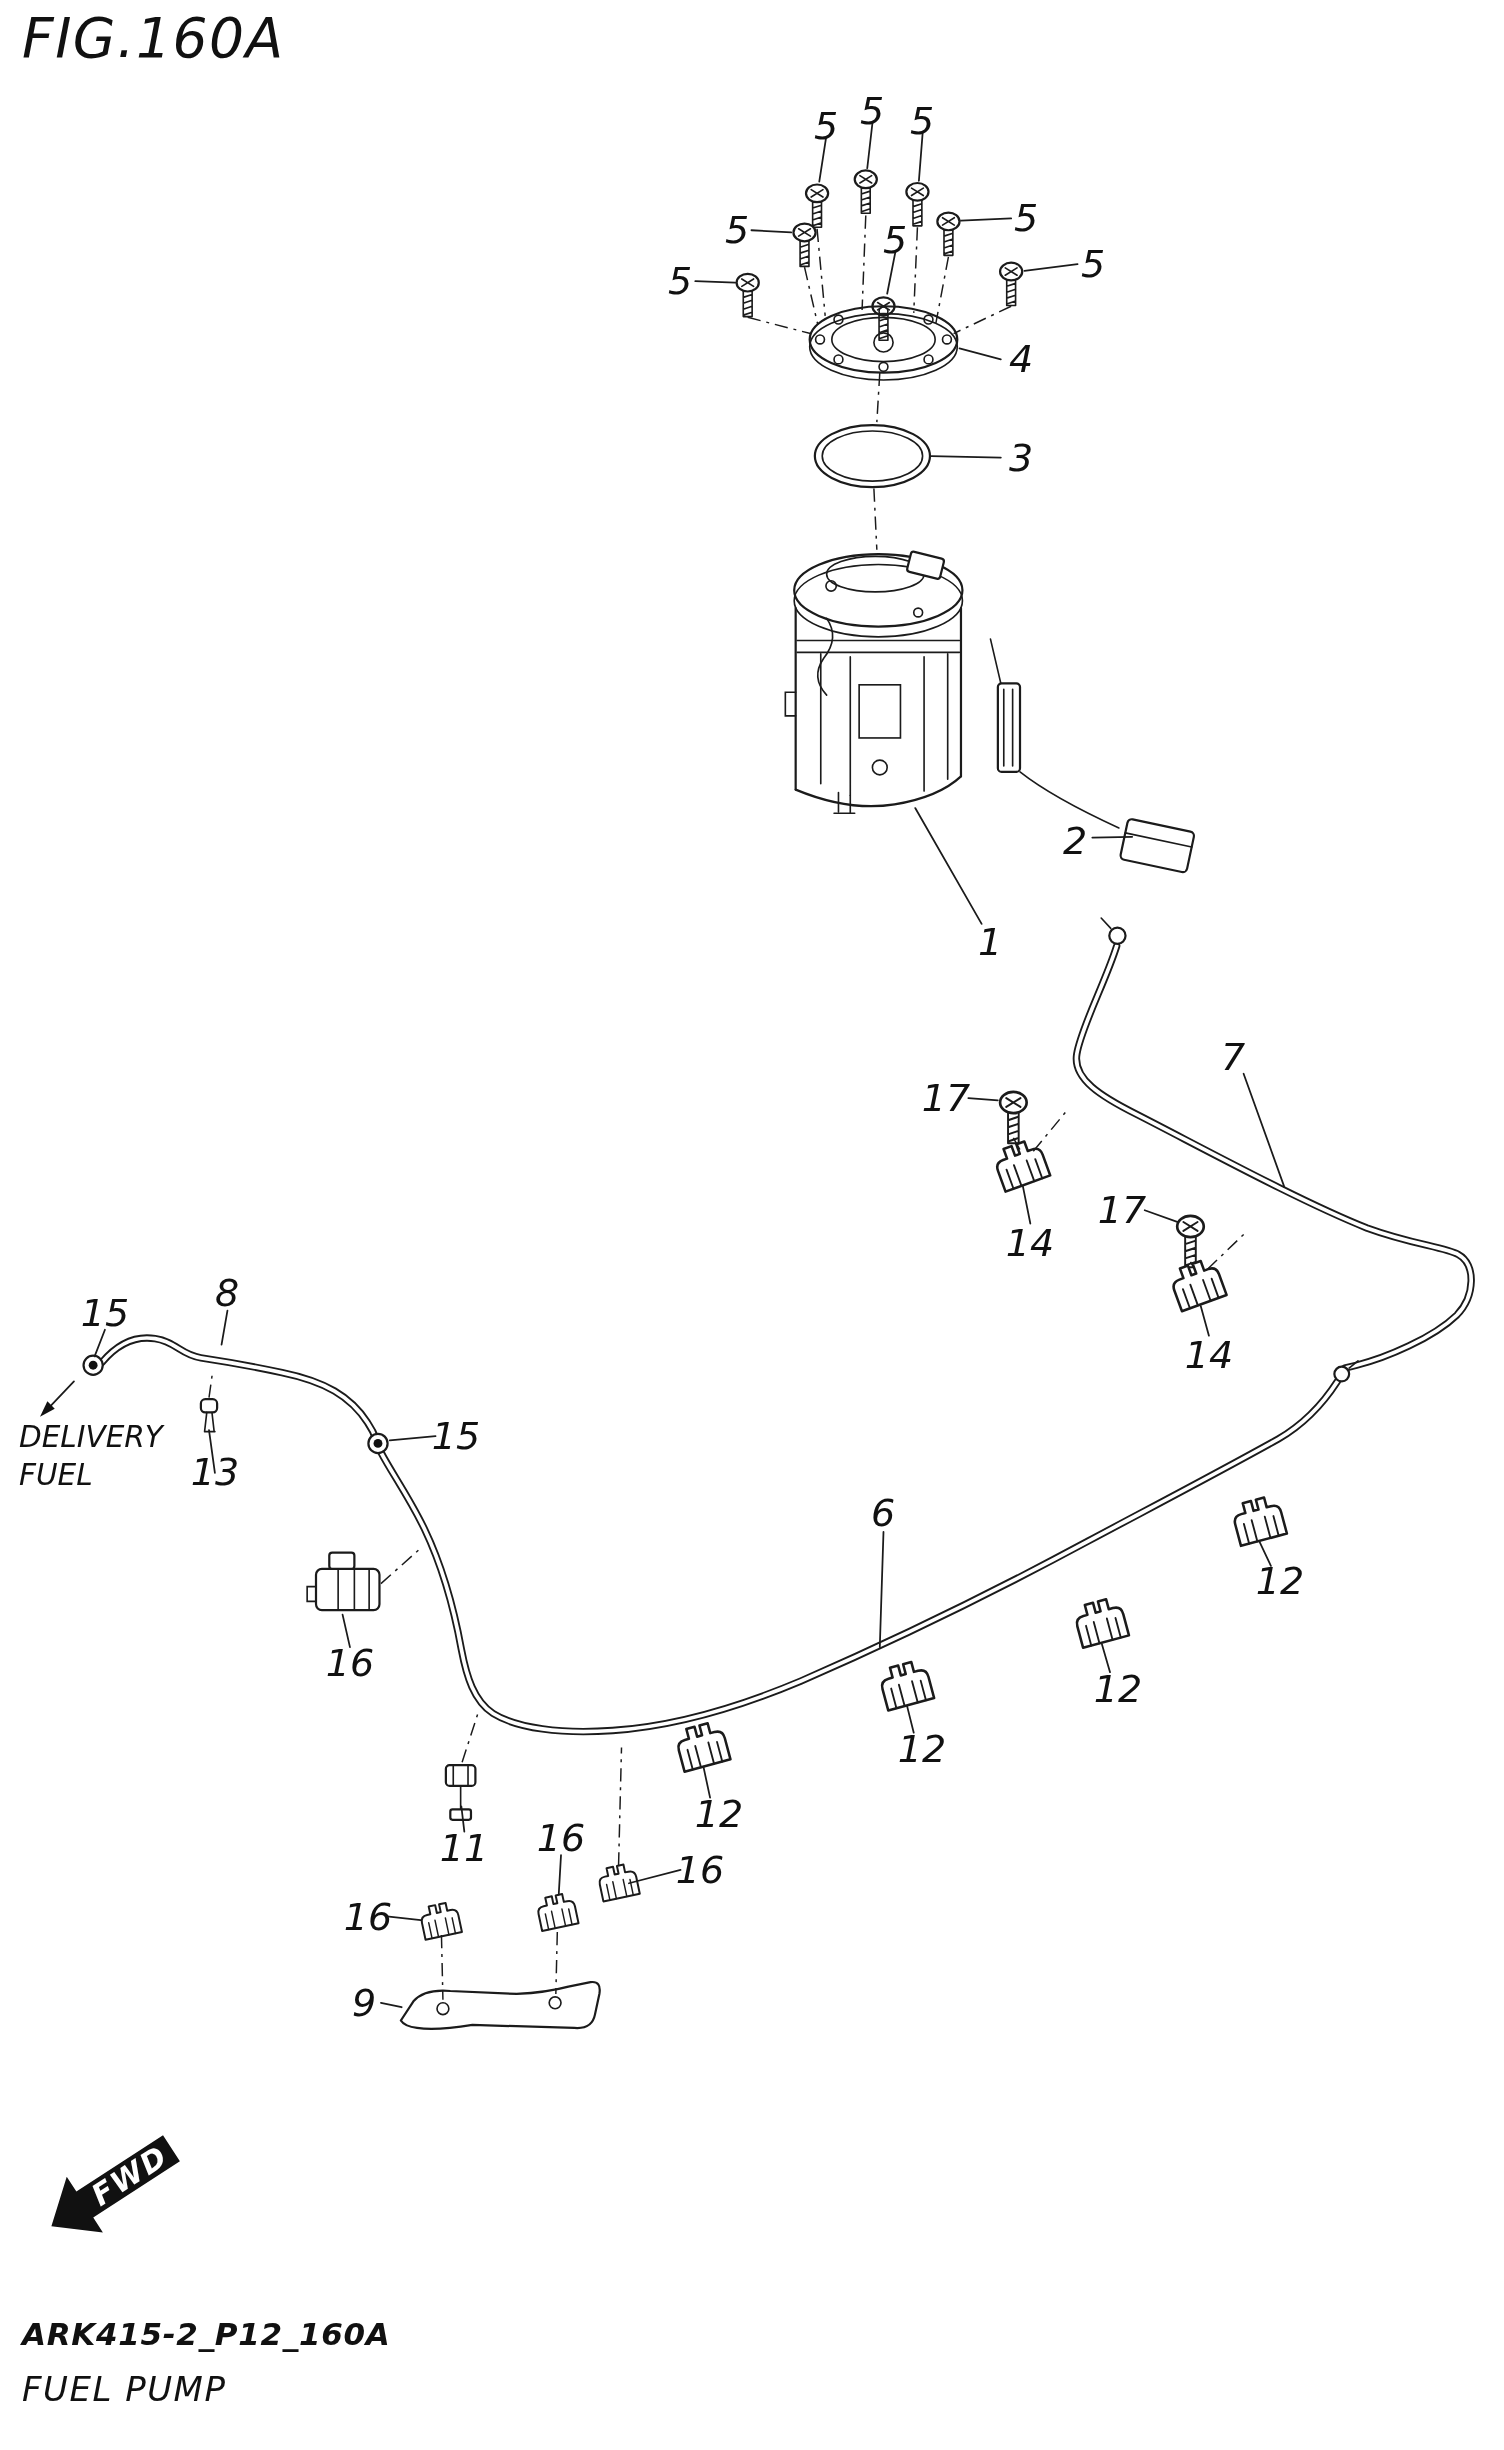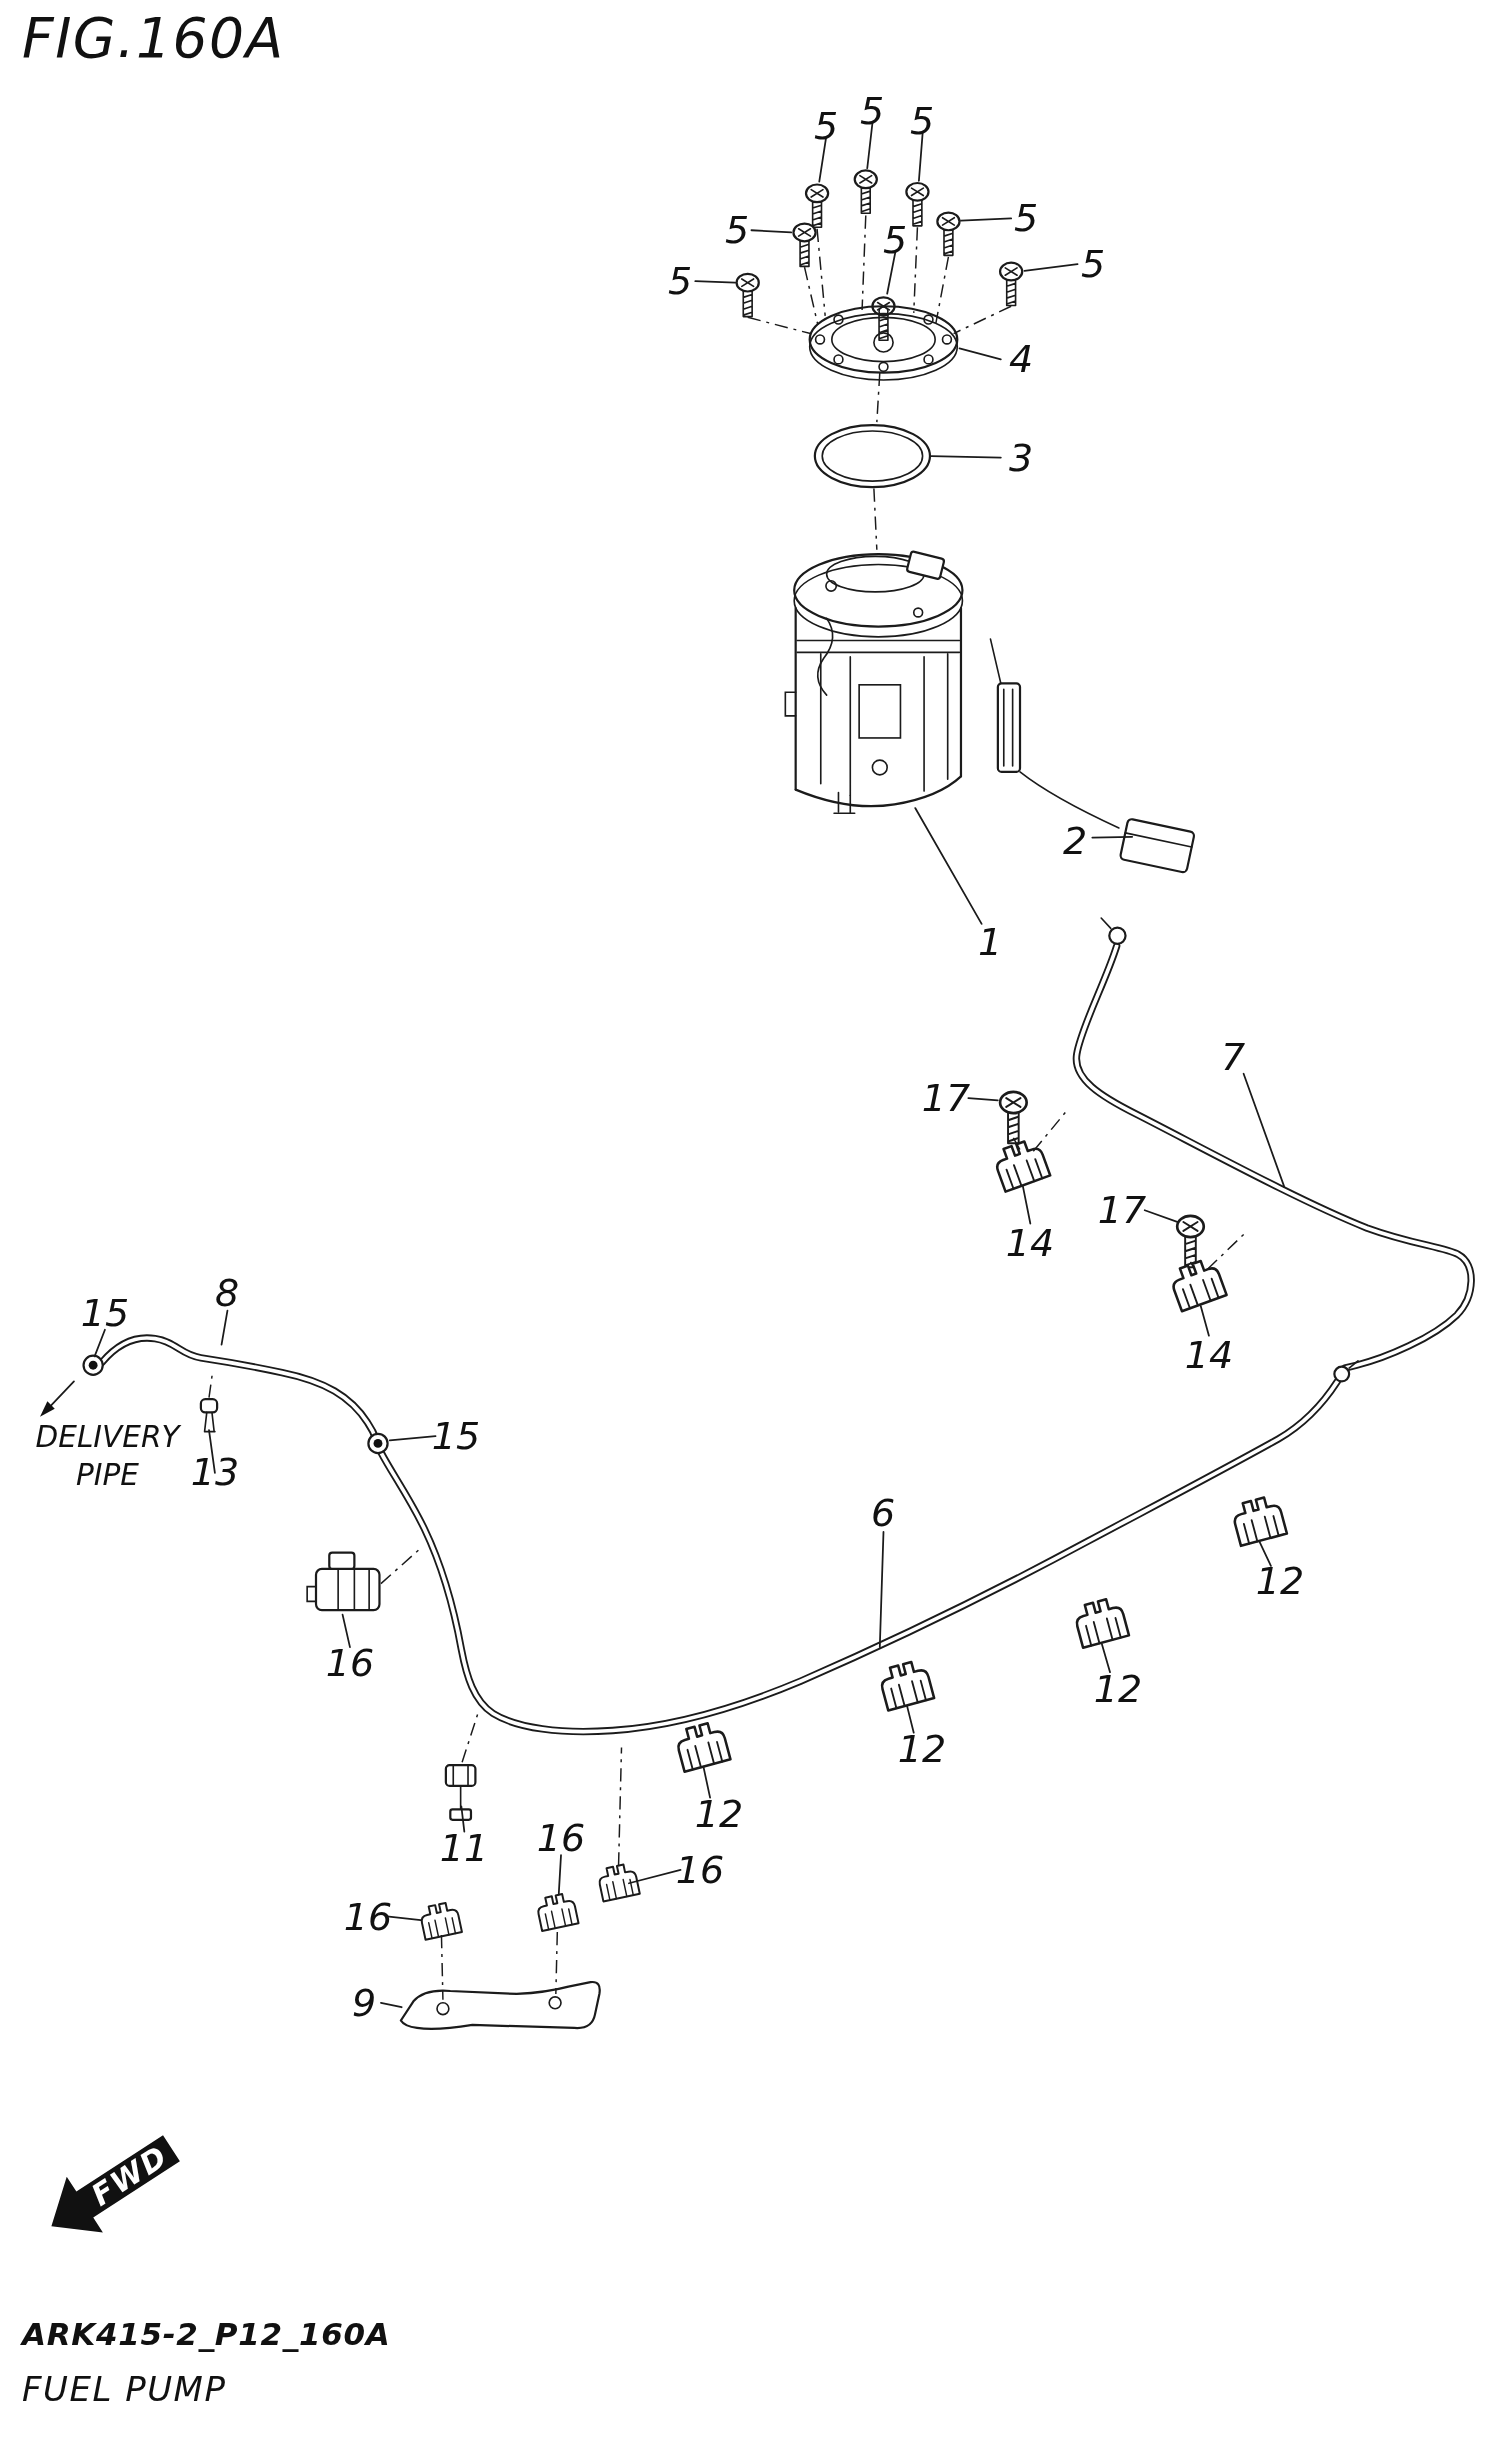--- a/index.html
+++ b/index.html
@@ -1,21 +1,21 @@
 <!DOCTYPE html>
 <html style="font-size:11.8px"><head>
 <meta charset="utf-8">
 <style>
   html,body{margin:0;padding:0;background:#fff;}
   .page{position:relative;width:1505px;height:2450px;background:#ffffff;overflow:hidden;
         font-family:"DejaVu Sans",sans-serif;color:#111;}
   .title{position:absolute;left:22px;top:5.9px;font-size:55px;font-style:italic;letter-spacing:1.5px;text-align:center;}
   .callout{position:absolute;transform:translate(-50%,-50%);font-size:38px;font-style:italic;
            color:#111;white-space:nowrap;}
-  .delivery{position:absolute;left:19px;top:1418px;width:177px;text-align:center;
+  .delivery{position:absolute;left:19px;top:1418px;width:177px;text-align:left;
             font-size:29.5px;font-style:italic;line-height:1.3;}
   .footer-code{position:absolute;left:22px;top:2316px;font-size:31px;font-style:italic;letter-spacing:0.7px;font-weight:bold;}
   .footer-name{position:absolute;left:22px;top:2369px;font-size:34px;font-style:italic;letter-spacing:1.5px;text-align:right;}
   svg.diagram{position:absolute;left:0;top:0;}
   svg .s{stroke:#1b1b1b;fill:none;stroke-width:3;stroke-linecap:round;stroke-linejoin:round;}
   svg .sf{stroke:#1b1b1b;fill:#fff;stroke-width:3;stroke-linecap:round;stroke-linejoin:round;}
   svg .thin{stroke:#1b1b1b;fill:none;stroke-width:2.2;stroke-linecap:round;}
   svg .lead{stroke:#1b1b1b;fill:none;stroke-width:2.4;stroke-linecap:round;}
   svg .dash{stroke:#1b1b1b;fill:none;stroke-width:2;stroke-dasharray:18 8 4 8;}
   svg .tubeo{stroke:#1b1b1b;stroke-width:10;fill:none;stroke-linecap:round;stroke-linejoin:round;}
@@ -281,20 +281,20 @@
   <div class="callout" style="left:922px;top:1749px">12</div>
   <div class="callout" style="left:719px;top:1814px">12</div>
   <div class="callout" style="left:464px;top:1848px">11</div>
   <div class="callout" style="left:561px;top:1838px">16</div>
   <div class="callout" style="left:700px;top:1870px">16</div>
   <div class="callout" style="left:368px;top:1917px">16</div>
   <div class="callout" style="left:364px;top:2003px">9</div>
 
   <div class="delivery">
     <div>DELIVERY</div>
-    <div>PIPE</div>
+    <div>FUEL</div>
   </div>
 
   <div class="footer-code">ARK415-2_P12_160A</div>
   <div class="footer-name">FUEL PUMP</div>
 
 </div>
 
 
 </body></html>

